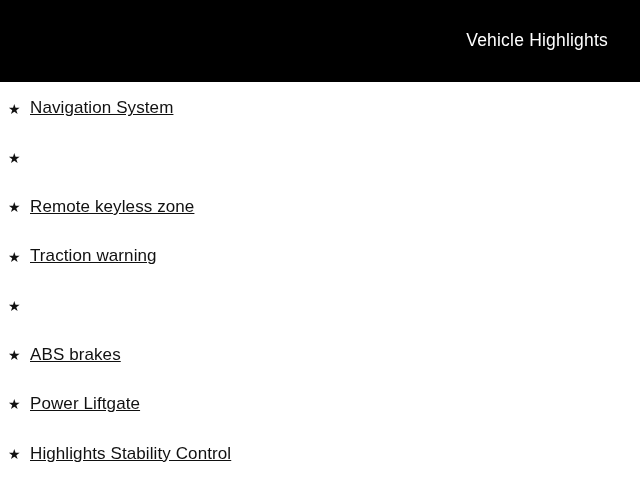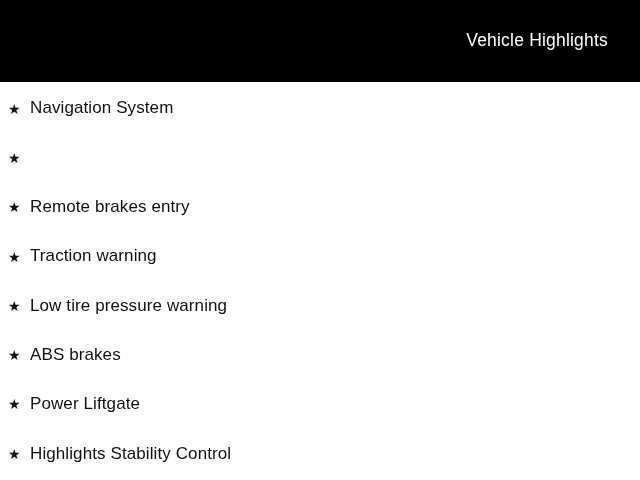--- a/index.html
+++ b/index.html
@@ -54,20 +54,21 @@
     line-height: 1;
     width: 22px;
     flex: 0 0 22px;
     text-align: left;
   }
   .label {
     color: #111111;
     font-size: 17px;
     line-height: 1.2;
     letter-spacing: 0.1px;
+    text-decoration: underline;
   }
 </style>
 </head>
 <body>
 
 <div class="card">
 
   <div class="header-bar">
     <h1 class="header-title">Vehicle Highlights</h1>
   </div>
@@ -75,29 +76,28 @@
   <ul class="highlights-list">
     <li class="highlight-row">
       <span class="star">★</span>
       <span class="label">Navigation System</span>
     </li>
     <li class="highlight-row">
       <span class="star">★</span>
     </li>
     <li class="highlight-row">
       <span class="star">★</span>
-      <span class="label">Remote brakes entry</span>
+      <span class="label">Remote keyless zone</span>
     </li>
     <li class="highlight-row">
       <span class="star">★</span>
       <span class="label">Traction warning</span>
     </li>
     <li class="highlight-row">
       <span class="star">★</span>
-      <span class="label">Low tire pressure warning</span>
     </li>
     <li class="highlight-row">
       <span class="star">★</span>
       <span class="label">ABS brakes</span>
     </li>
     <li class="highlight-row">
       <span class="star">★</span>
       <span class="label">Power Liftgate</span>
     </li>
     <li class="highlight-row">

